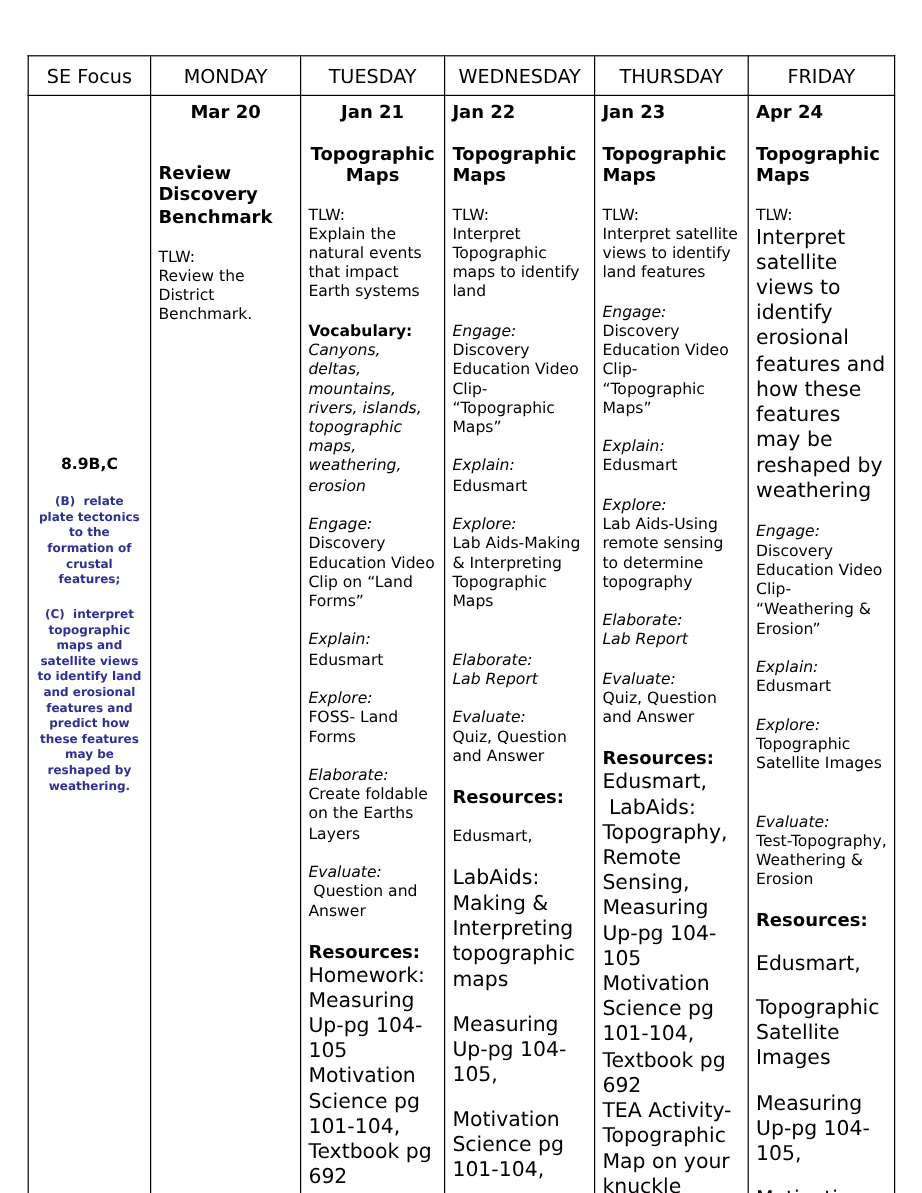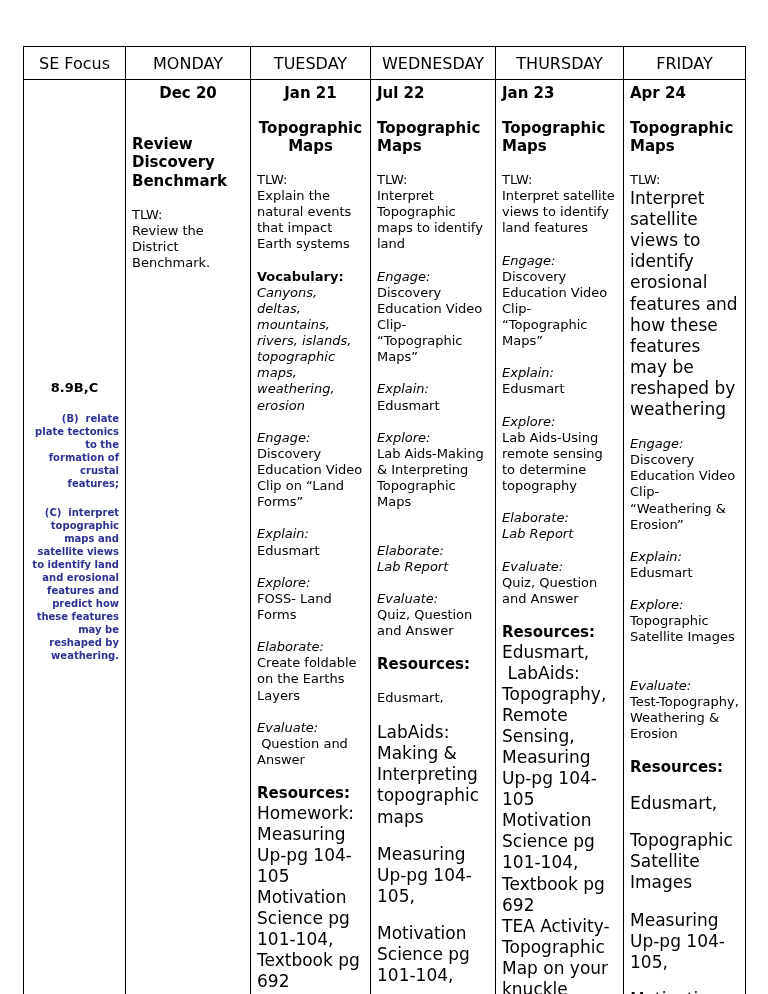--- a/index.html
+++ b/index.html
@@ -24,21 +24,21 @@
   }
   .plan td {
     vertical-align:top; padding:4px 6px 8px 6px;
     font-size:13px; line-height:1.24;
   }
   .para { margin:0; white-space:pre-wrap; word-wrap:break-word; }
   .para.lg   { font-size:15px; }
   .para.sm   { font-size:17px; }
   .para.xs   { font-size:10px; line-height:1.3; }
   .para.ctr  { text-align:center; }
-  .para.blue { color:var(--blue, #2e3192);text-align:right; }
+  .para.blue { color:var(--blue, #2e3192); }
   .para.push { margin-top:296px; }
 </style>
 </head>
 <body>
 
 <div class="page">
 
 
   <table class="plan">
     <colgroup>
@@ -62,21 +62,21 @@
     <tbody>
       <tr>
         <td>
             <p class="para ctr push"><b>8.9B,C</b></p>
             <p class="para">&nbsp;</p>
             <p class="para ctr blue xs"><b>(B)  relate plate tectonics to the formation of crustal features;</b></p>
             <p class="para">&nbsp;</p>
             <p class="para ctr blue xs"><b>(C)  interpret topographic maps and satellite views to identify land and erosional features and predict how these features may be reshaped by weathering.</b></p>
           </td>
         <td>
-            <p class="para ctr lg"><b>Dec 20</b></p>
+            <p class="para ctr lg"><b>Mar 20</b></p>
             <p class="para">&nbsp;</p>
             <p class="para">&nbsp;</p>
             <p class="para lg"><b>Review Discovery Benchmark</b></p>
             <p class="para">&nbsp;</p>
             <p class="para">TLW:
 Review the District Benchmark.</p>
           </td>
         <td>
             <p class="para ctr lg"><b>Jan 21</b></p>
             <p class="para">&nbsp;</p>
@@ -103,21 +103,21 @@
             <p class="para"><i>Evaluate:</i>
  Question and Answer</p>
             <p class="para">&nbsp;</p>
             <p class="para lg"><b>Resources:</b></p>
             <p class="para sm">Homework:
 Measuring Up-pg 104-105
 Motivation Science pg 101-104,
 Textbook pg 692</p>
           </td>
         <td>
-            <p class="para lg"><b>Jul 22</b></p>
+            <p class="para lg"><b>Jan 22</b></p>
             <p class="para">&nbsp;</p>
             <p class="para lg"><b>Topographic Maps</b></p>
             <p class="para">&nbsp;</p>
             <p class="para">TLW:
 Interpret Topographic maps to identify land</p>
             <p class="para">&nbsp;</p>
             <p class="para"><i>Engage:</i>
 Discovery Education Video Clip- “Topographic Maps”</p>
             <p class="para">&nbsp;</p>
             <p class="para"><i>Explain:</i>

